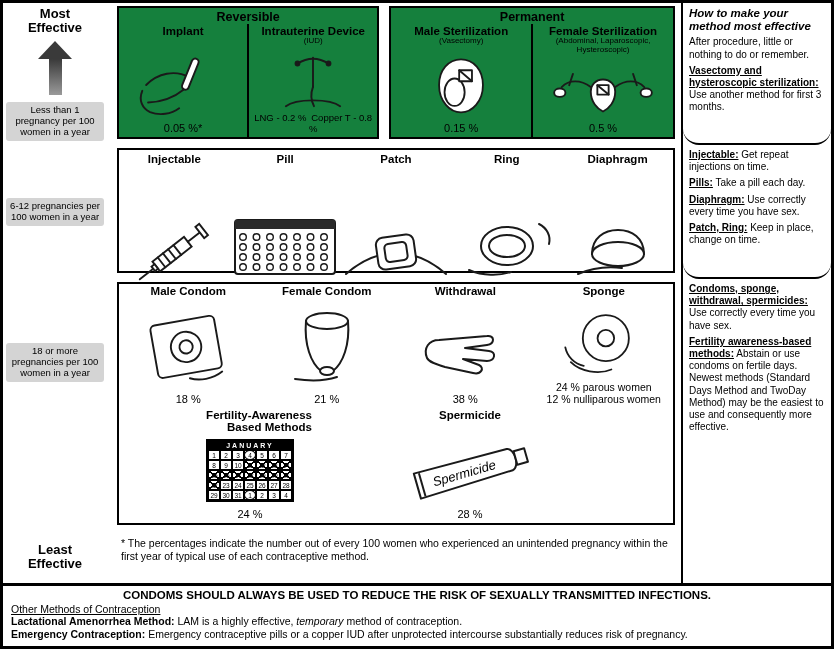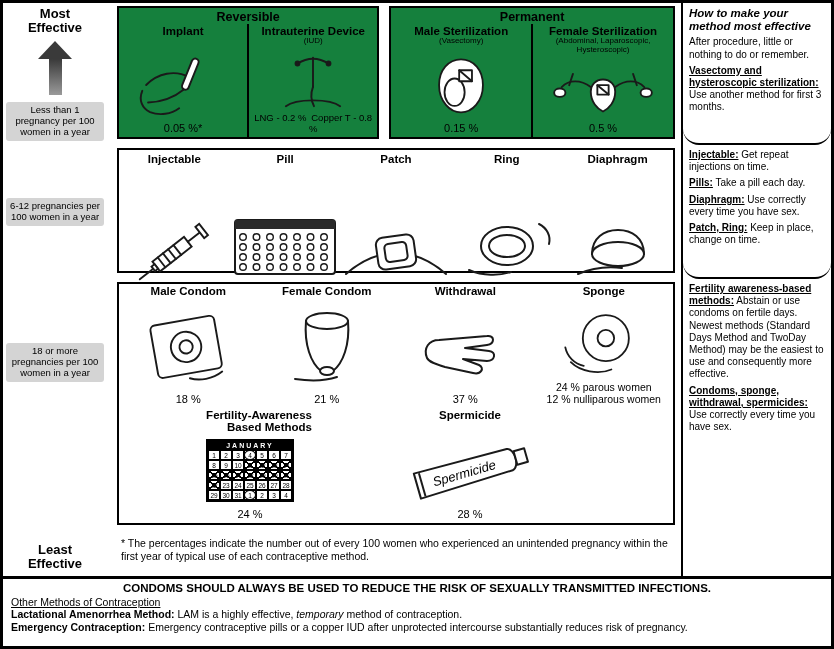--- a/index.html
+++ b/index.html
@@ -65,21 +65,21 @@
   .sidebar { grid-column:3; grid-row:1 / 5; border-left:2px solid #000; display:flex; flex-direction:column; }
   .sb-sec { padding:4px 6px; font-size:10px; line-height:1.22;border-radius:16px; }
   .sb-sec1 { height:142px; border-bottom:2px solid #000; }
   .sb-sec2 { height:134px; border-bottom:2px solid #000; }
   .sb-sec3 { flex:1; }
   .sb-head { font-weight:bold; font-style:italic; font-size:11.5px; line-height:1.15; margin-bottom:3px; }
   .sb-item { margin-bottom:4px; }
   .bu { font-weight:bold; text-decoration:underline; }
 
   
-  .bottom { border-top:3px solid #000; padding:3px 8px 16px; }
+  .bottom { border-top:3px solid #000; padding:3px 8px 5px; }
   .condoms-line { text-align:center; font-weight:bold; font-size:11.5px; line-height:1.2; }
   .other-heading { font-size:10.5px; text-decoration:underline; margin-top:1px; }
   .bline { font-size:10.5px; line-height:1.22; }
   .blabel { font-weight:bold; }
   .bital { font-style:italic; }
 
   
   .art { display:block; }
 </style>
 </head>
@@ -332,21 +332,21 @@
           </div>
           <div class="mcol">
             <div class="mname">Withdrawal</div>
             <div class="mart">
               <svg class="art" width="108" height="70" viewBox="0 0 108 70">
                 <g stroke="#1a1a1a" stroke-width="2" fill="none" stroke-linecap="round" stroke-linejoin="round">
                   <path d="M16 48 C12 38 18 30 28 30 L76 26 C84 25 84 34 76 35 L54 38 L78 41 C86 42 84 51 76 51 L52 49 L68 55 C74 58 70 65 62 63 L34 57 C24 54 18 52 16 48 Z" fill="#fff"></path>
                 </g>
               </svg>
             </div>
-            <div class="mrate">37 %</div>
+            <div class="mrate">38 %</div>
           </div>
           <div class="mcol">
             <div class="mname">Sponge</div>
             <div class="mart">
               <svg class="art" width="104" height="70" viewBox="0 0 104 76">
                 <g stroke="#1a1a1a" stroke-width="2" fill="none" stroke-linecap="round">
                   <path d="M16 62 C26 72 46 76 60 70"></path>
                   <path d="M10 46 C12 56 20 64 30 66"></path>
                   <circle cx="54" cy="36" r="25" fill="#fff"></circle>
                   <circle cx="54" cy="36" r="9"></circle>
@@ -446,26 +446,26 @@
           <span class="bu">Diaphragm:</span>
           <span>Use correctly every time you have sex.</span>
         </div>
         <div class="sb-item">
           <span class="bu">Patch, Ring:</span>
           <span>Keep in place, change on time.</span>
         </div>
       </div>
       <div class="sb-sec sb-sec3">
         <div class="sb-item">
+          <span class="bu">Condoms, sponge, withdrawal, spermicides:</span>
+          <span>Use correctly every time you have sex.</span>
+        </div>
+        <div class="sb-item">
           <span class="bu">Fertility awareness-based methods:</span>
           <span>Abstain or use condoms on fertile days. Newest methods (Standard Days Method and TwoDay Method) may be the easiest to use and consequently more effective.</span>
-        </div>
-        <div class="sb-item">
-          <span class="bu">Condoms, sponge, withdrawal, spermicides:</span>
-          <span>Use correctly every time you have sex.</span>
         </div>
       </div>
     </div>
   </div>
 
   <div class="bottom">
     <div class="condoms-line">CONDOMS SHOULD ALWAYS BE USED TO REDUCE THE RISK OF SEXUALLY TRANSMITTED INFECTIONS.</div>
     <div class="other-heading">Other Methods of Contraception</div>
     <div class="bline">
       <span class="blabel">Lactational Amenorrhea Method:</span>

